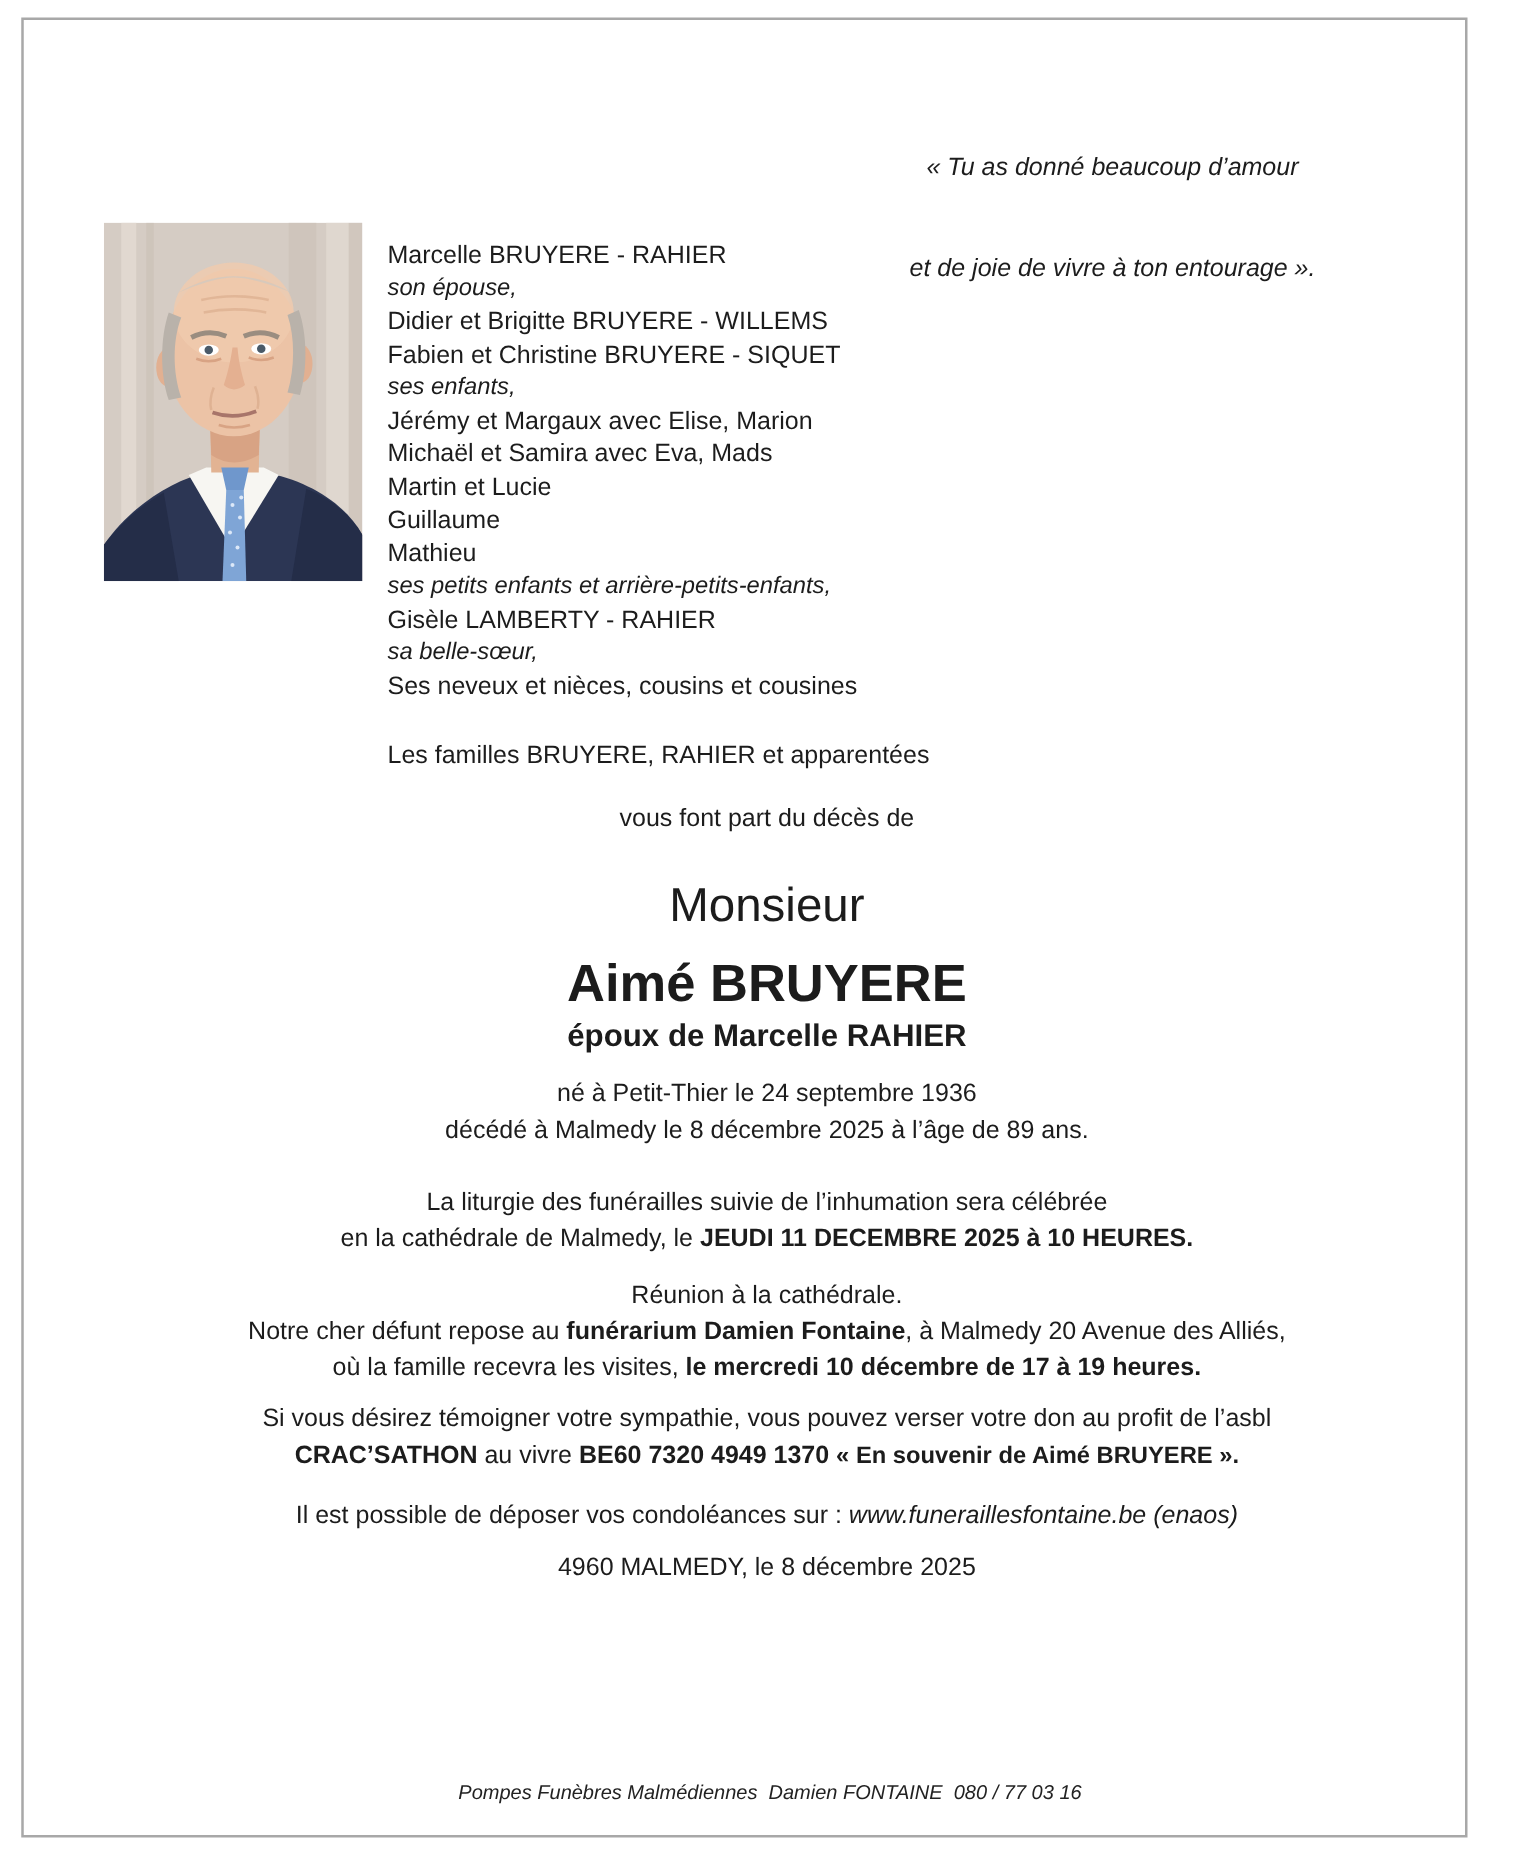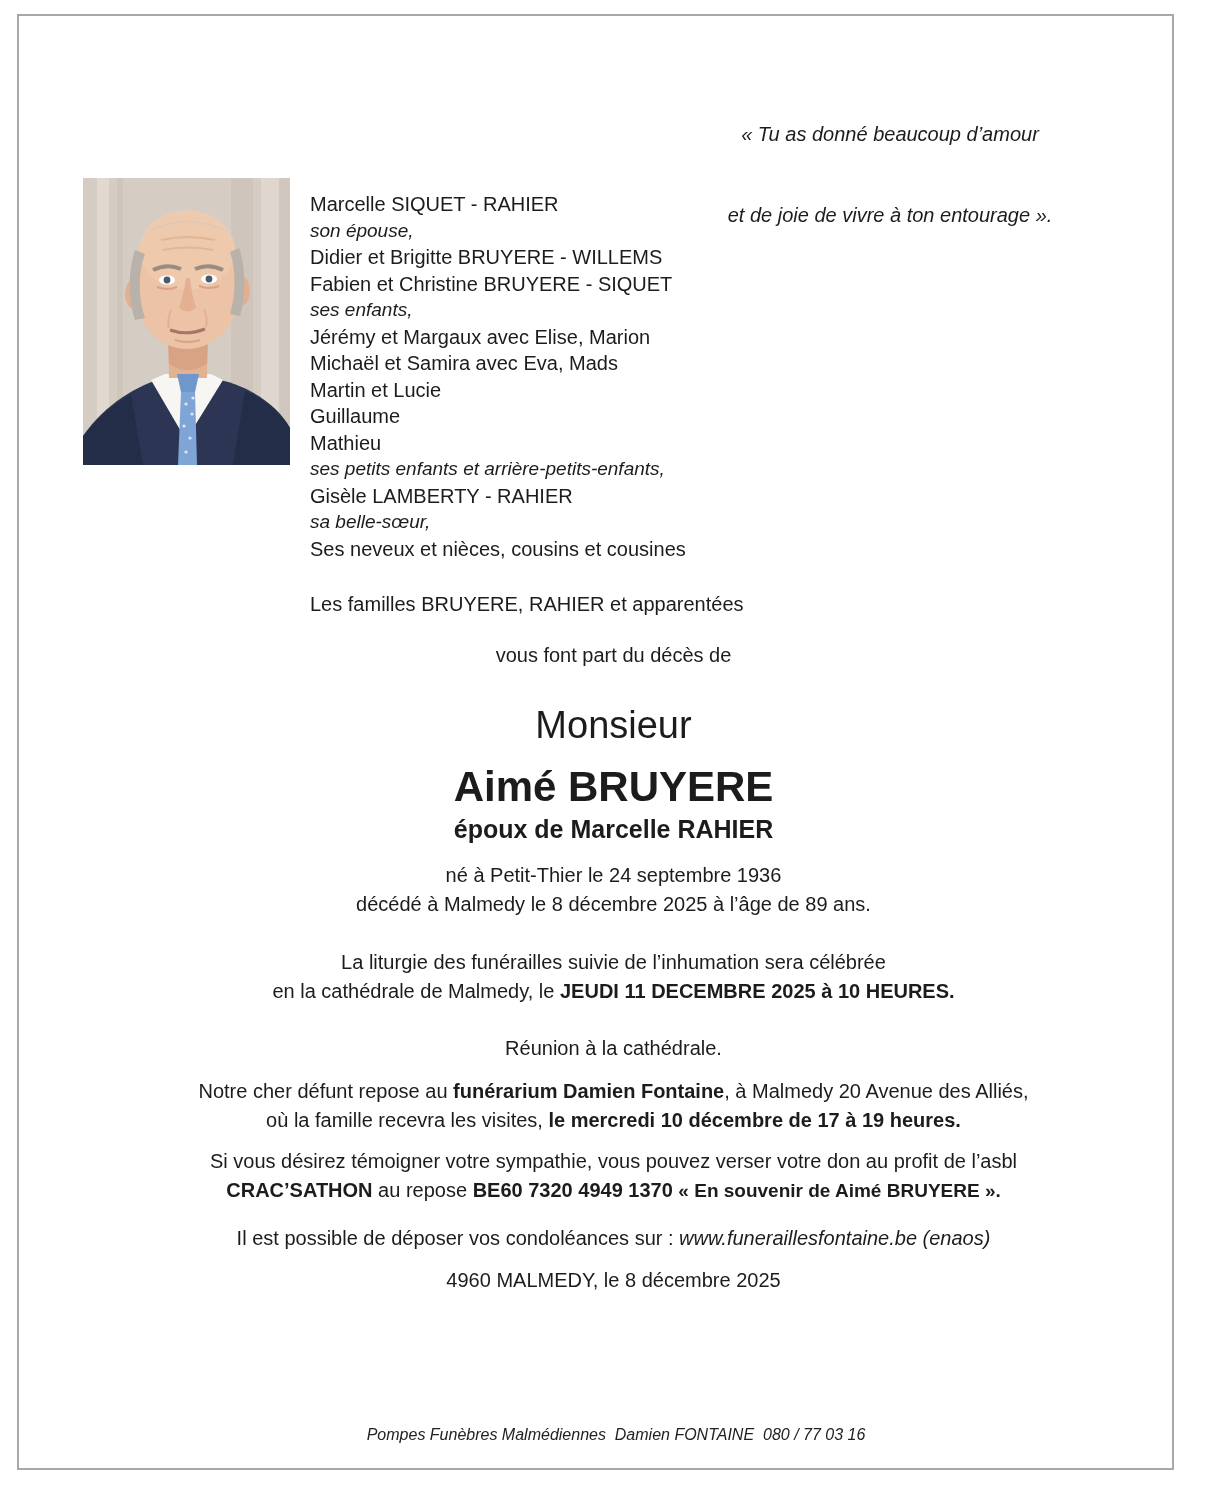--- a/index.html
+++ b/index.html
@@ -34,22 +34,22 @@
     position:absolute; left:12px; right:0; top:641px; text-align:center;
     font-size:20px;
   }
   .a-line { line-height:29px; white-space:pre-wrap; }
   .intro { line-height:28px; }
   .title { font-size:38px; line-height:50px; margin-top:31px; }
   .name  { font-size:42px; font-weight:bold; line-height:52px; margin-top:11px; }
   .subtitle { font-size:25px; font-weight:bold; line-height:32px; }
   .birth-block { margin-top:16px; }
   .liturgy-block { margin-top:29px; }
-  .meeting { margin-top:28px; }
-  .repose-block { margin-top:14px; }
+  .meeting { margin-top:16px; }
+  .repose-block { }
   .donation-block { margin-top:12px; }
   .condolences { margin-top:19px; }
   .cemetery { margin-top:14px; }
   .place-date { margin-top:13px; }
   .b { font-weight:bold; }
   .i { font-style:italic; }
   .footer {
     position:absolute; left:17px; right:0; top:1424px; text-align:center;
     font-style:italic; font-size:16px; line-height:22px; white-space:pre;
     color:#222;
@@ -119,21 +119,21 @@
 
     <path d="M87,152 Q104,158 122,151" stroke="#a8756a" stroke-width="3" fill="none"></path>
     <path d="M92,162 Q104,166 117,162" stroke="#d8a384" stroke-width="2" fill="none"></path>
 
     <path d="M88,132 Q84,142 86,150" stroke="#dcae8e" stroke-width="2" fill="none" opacity="0.8"></path>
     <path d="M121,131 Q125,141 123,149" stroke="#dcae8e" stroke-width="2" fill="none" opacity="0.8"></path>
   </svg>
 </div>
 
 <div class="family">
-  <div>Marcelle SIQUET - RAHIER</div>
+  <div>Marcelle BRUYERE - RAHIER</div>
   <div class="role">son épouse,</div>
   <div>Didier et Brigitte BRUYERE - WILLEMS</div>
   <div>Fabien et Christine BRUYERE - SIQUET</div>
   <div class="role">ses enfants,</div>
   <div>Jérémy et Margaux avec Elise, Marion</div>
   <div>Michaël et Samira avec Eva, Mads</div>
   <div>Martin et Lucie</div>
   <div>Guillaume</div>
   <div>Mathieu</div>
   <div class="role">ses petits enfants et arrière-petits-enfants,</div>
@@ -161,21 +161,21 @@
 
   <div class="a-line meeting">Réunion à la cathédrale.</div>
 
   <div class="repose-block">
     <div class="a-line"><span>Notre cher défunt repose au </span><span class="b">funérarium Damien Fontaine</span><span>, à Malmedy 20 Avenue des Alliés,</span></div>
     <div class="a-line"><span>où la famille recevra les visites, </span><span class="b">le mercredi 10 décembre de 17 à 19 heures.</span></div>
   </div>
 
   <div class="donation-block">
     <div class="a-line">Si vous désirez témoigner votre sympathie, vous pouvez verser votre don au profit de l’asbl</div>
-    <div class="a-line"><span class="b">CRAC’SATHON</span><span> au repose </span><span class="b">BE60 7320 4949 1370 </span><span class="b" style="font-size:19px">« En souvenir de Aimé BRUYERE ».</span></div>
+    <div class="a-line"><span class="b">CRAC’SATHON</span><span> au vivre </span><span class="b">BE60 7320 4949 1370 </span><span class="b" style="font-size:19px">« En souvenir de Aimé BRUYERE ».</span></div>
   </div>
 
   <div class="a-line condolences"><span>Il est possible de déposer vos condoléances sur : </span><span class="i">www.funeraillesfontaine.be (enaos)</span></div>
 
 
   <div class="a-line place-date">4960 MALMEDY, le 8 décembre 2025</div>
 </div>
 
 <div class="footer">Pompes Funèbres Malmédiennes  Damien FONTAINE  080 / 77 03 16</div>
 

